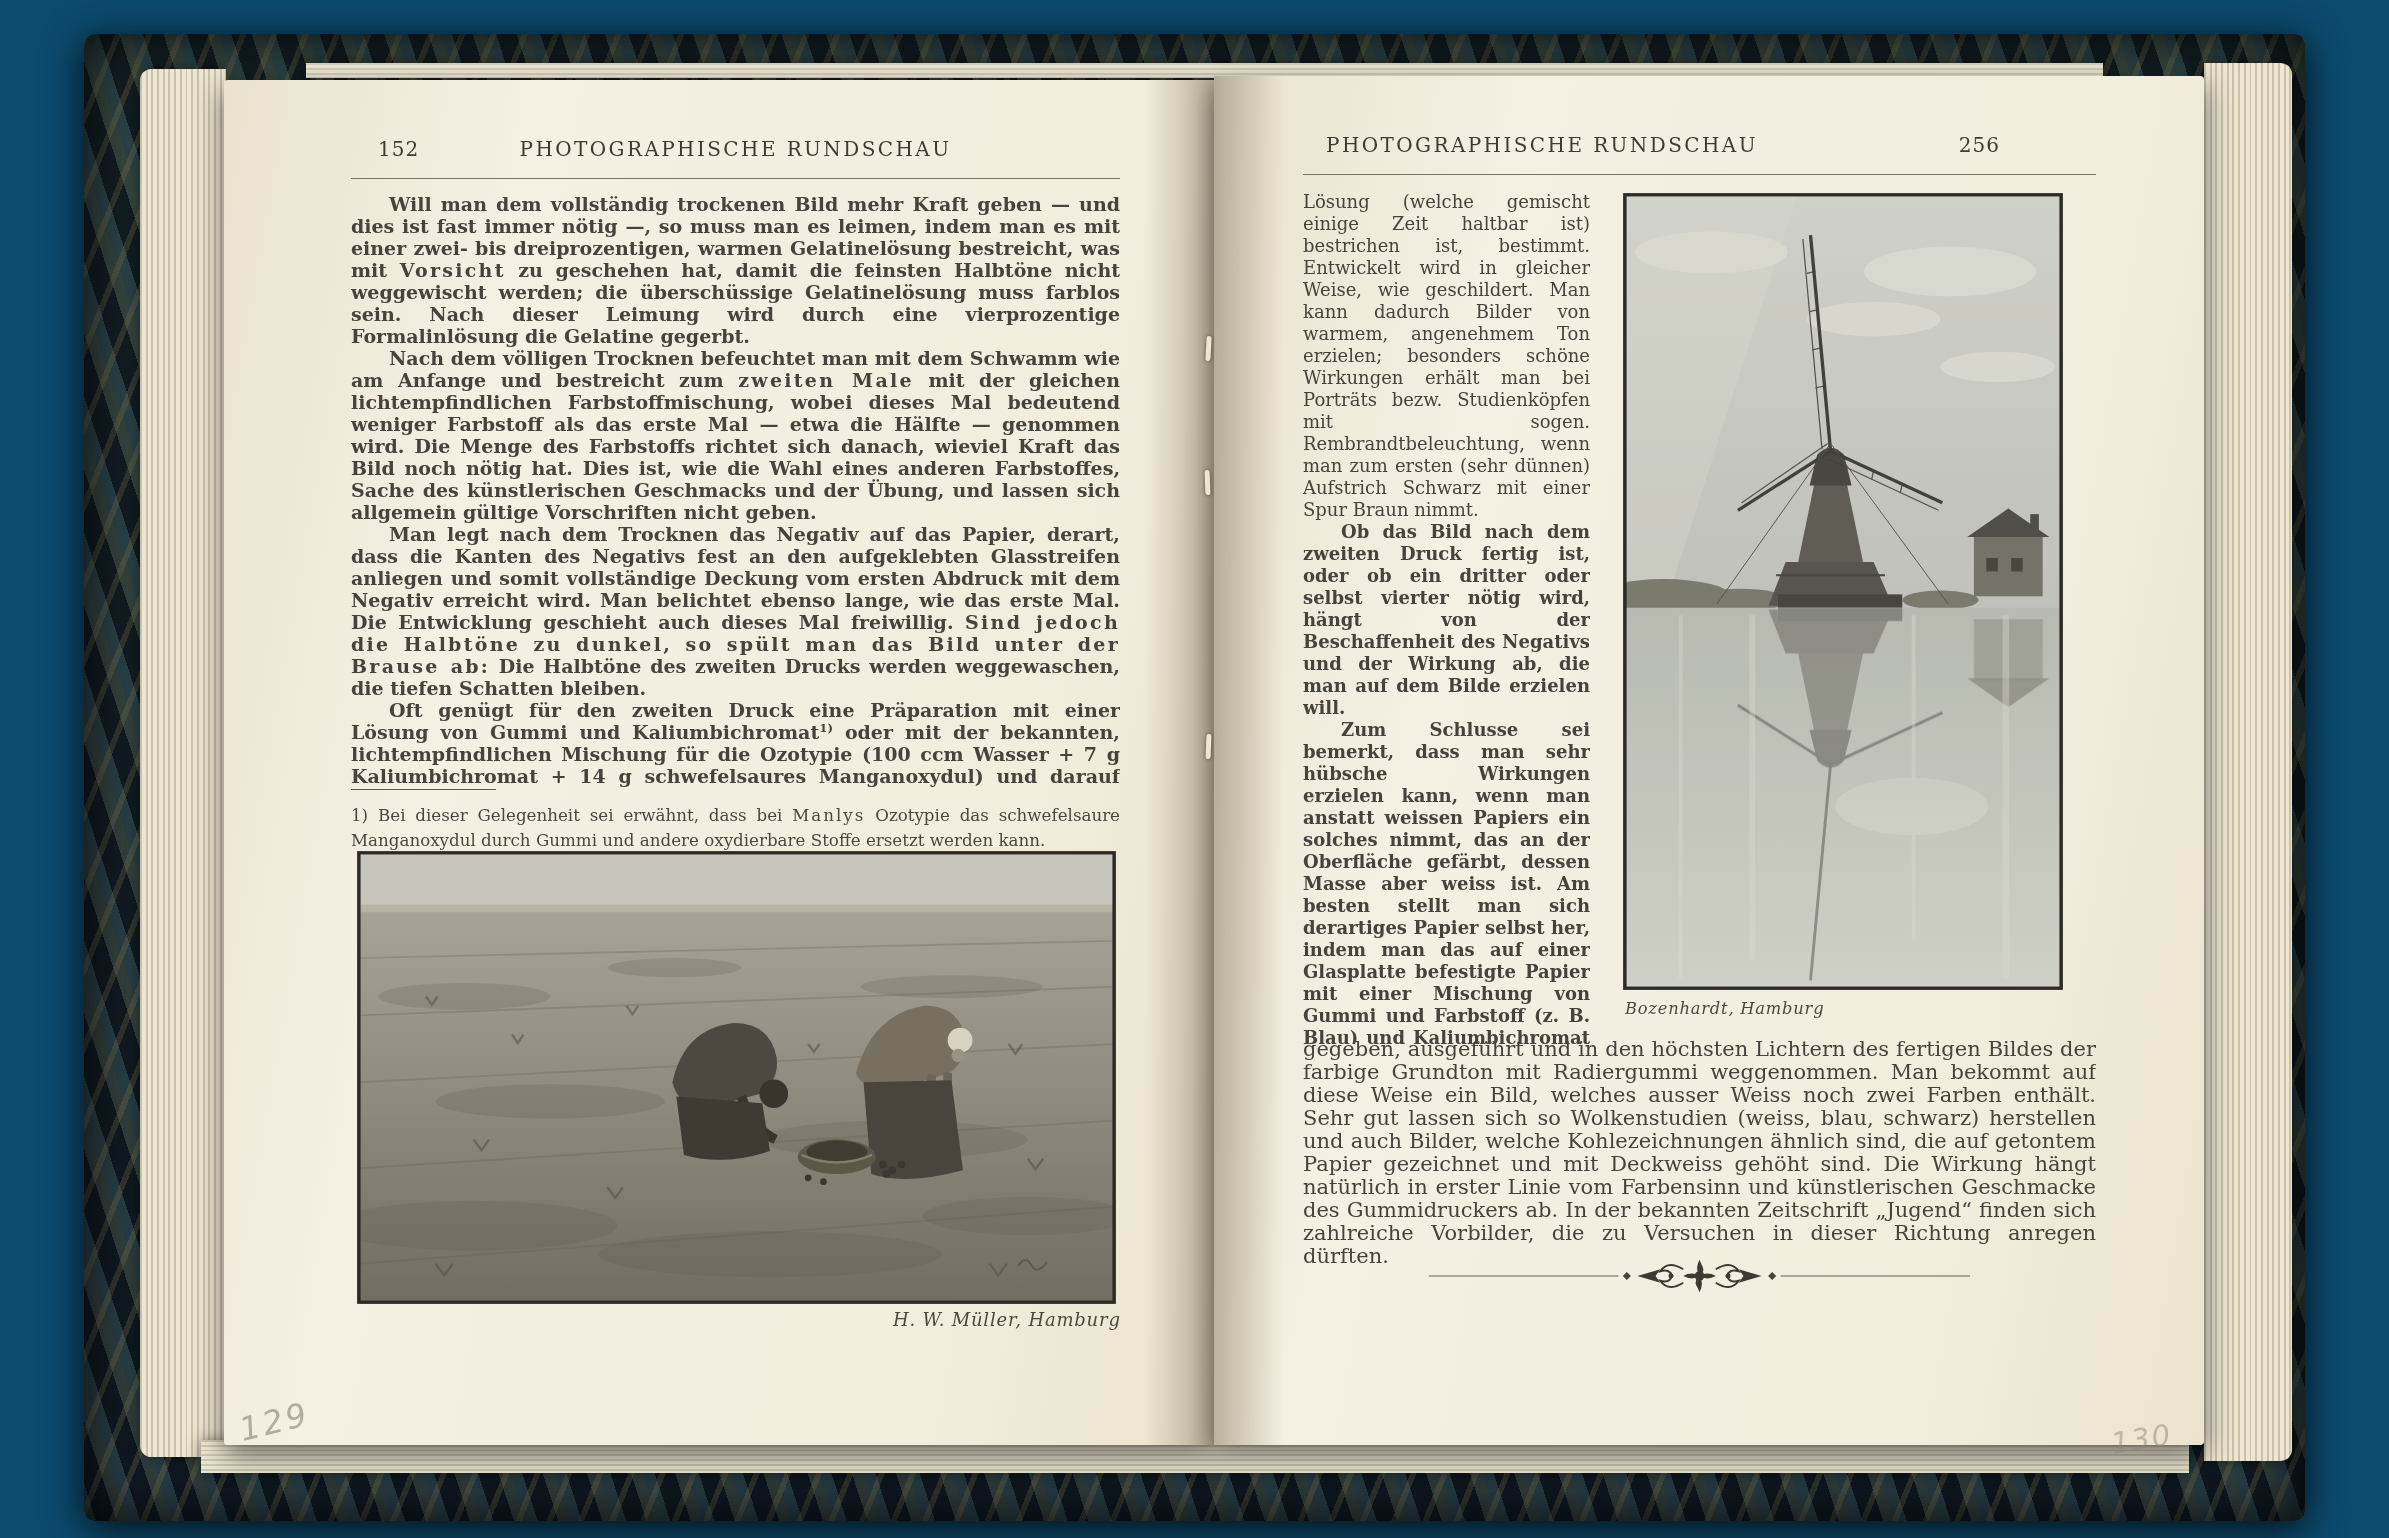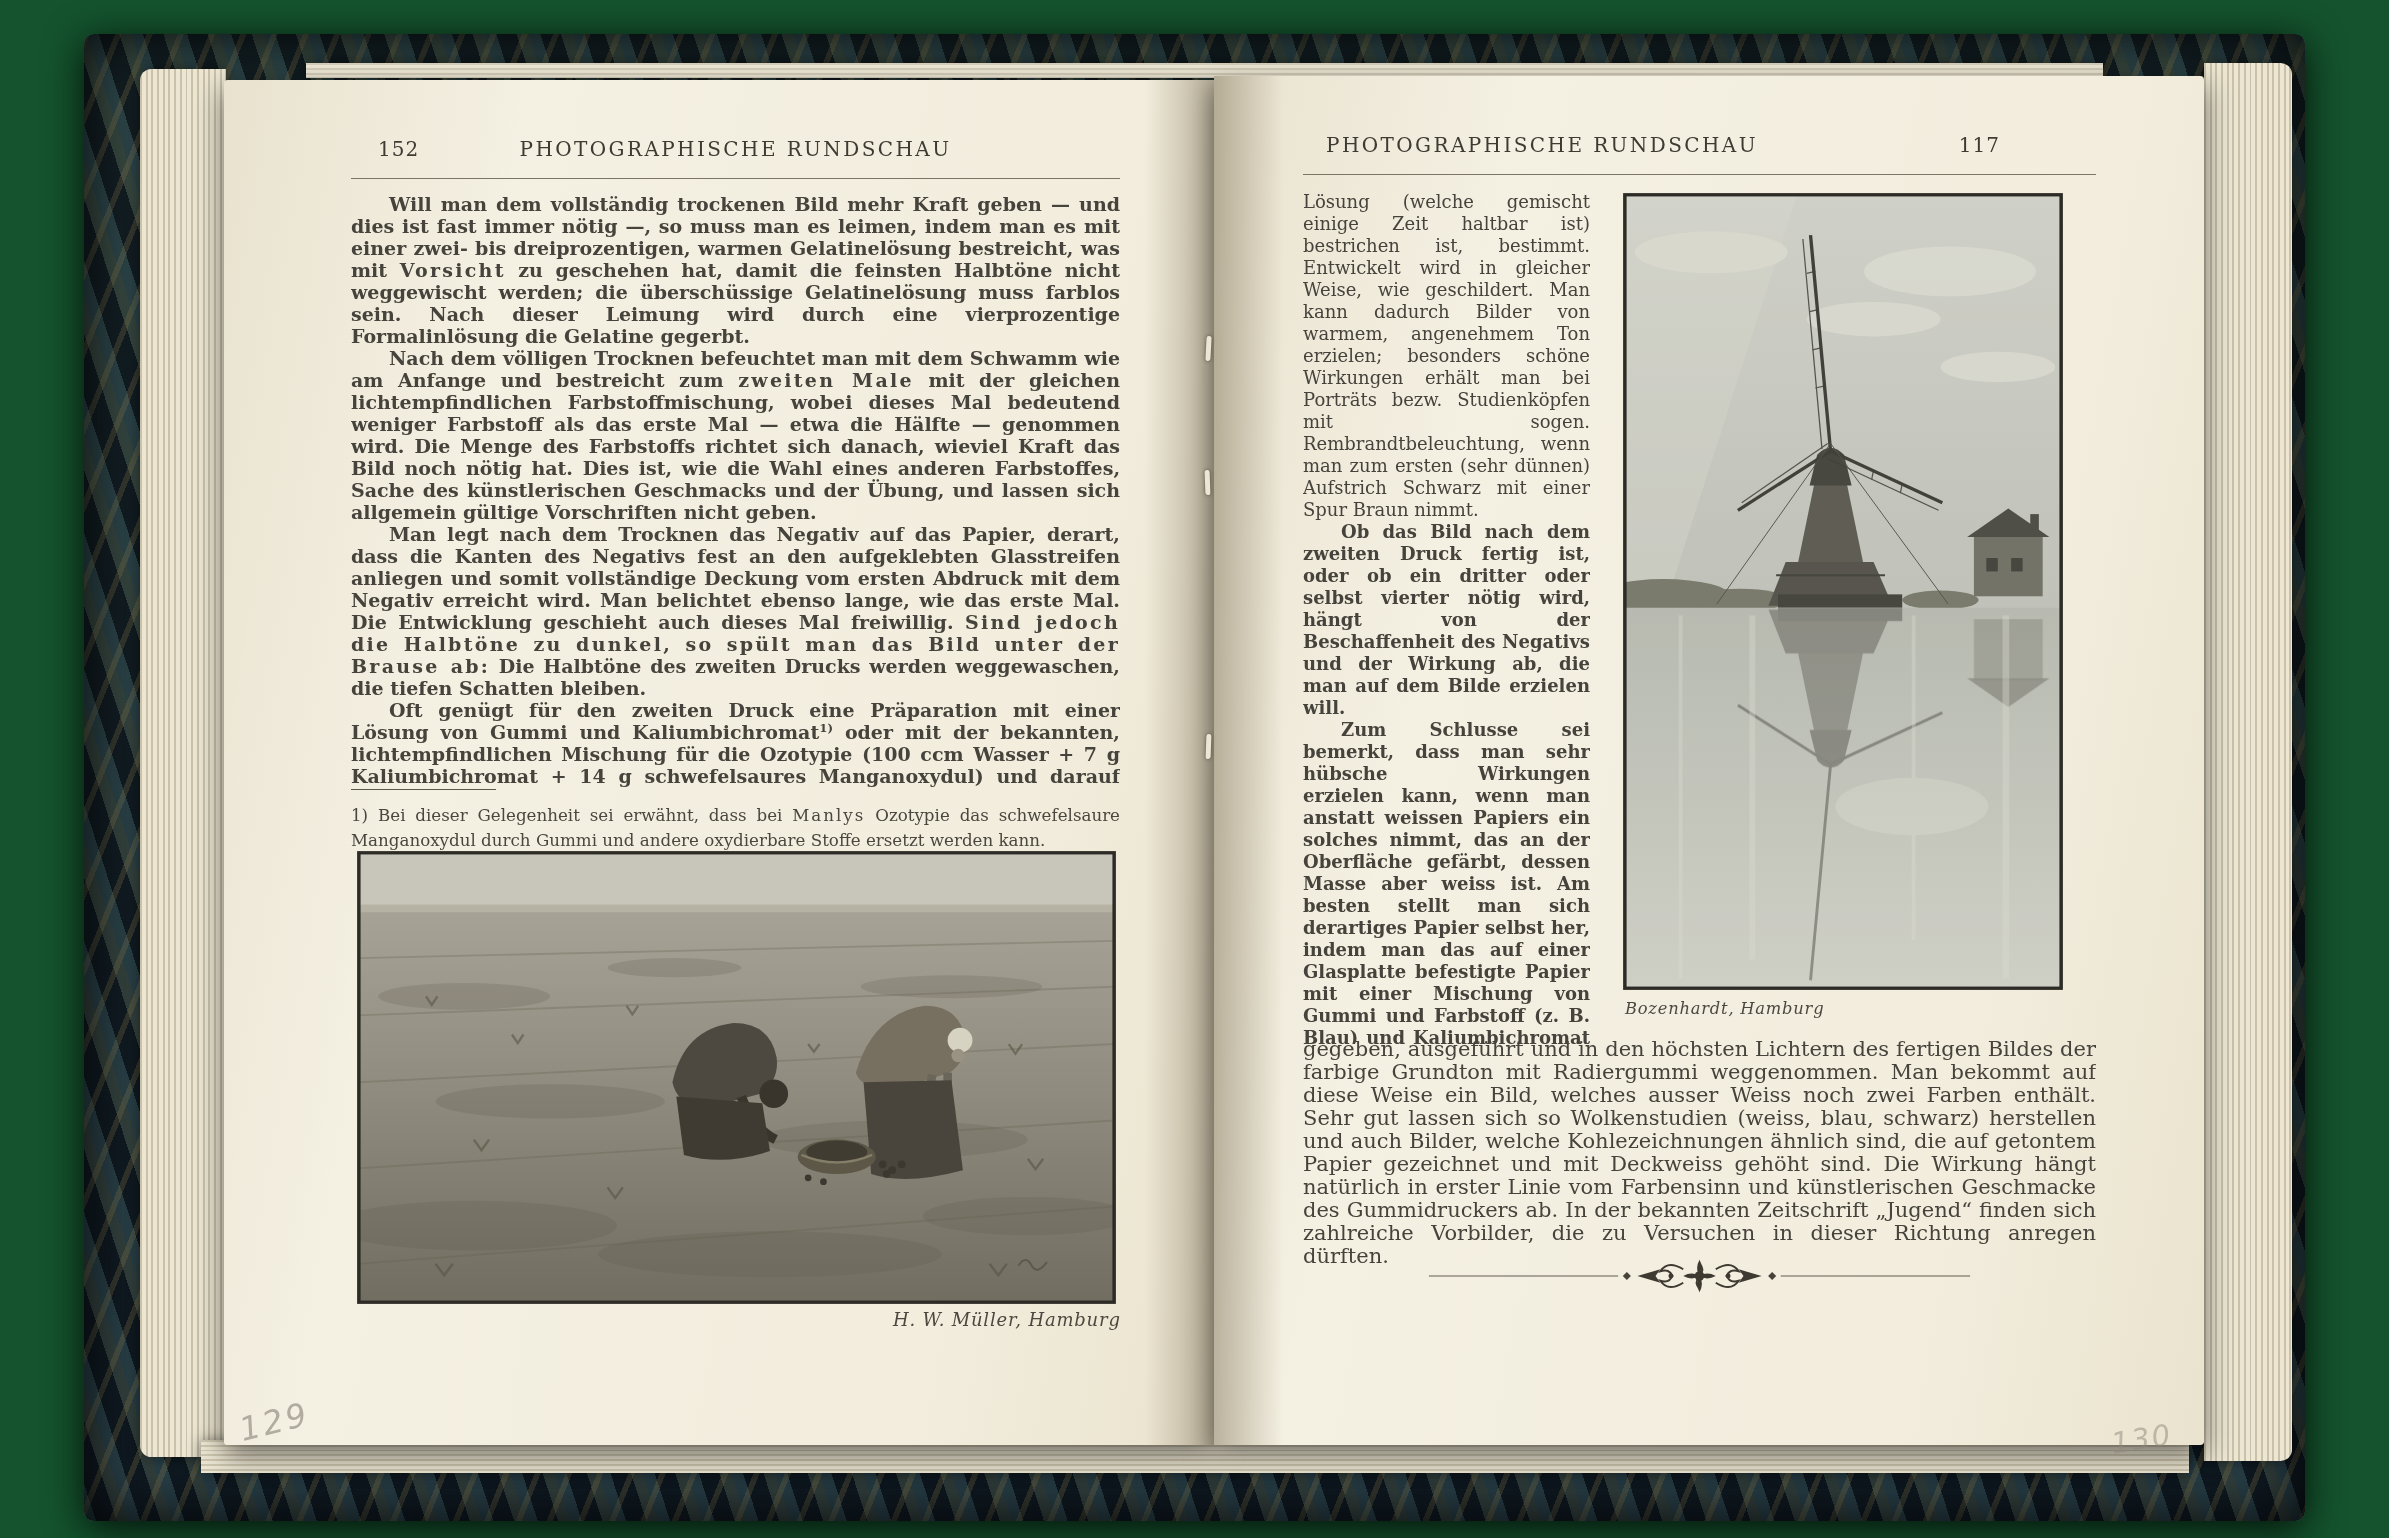--- a/index.html
+++ b/index.html
@@ -1,16 +1,16 @@
 <!DOCTYPE html>
 <html lang="de"><head>
 <meta charset="utf-8">
 <style>
   html,body{margin:0;padding:0;background:#060606;}
-  .stage{position:relative;width:2390px;height:1539px;background:#14532d;overflow:hidden;
+  .stage{position:relative;width:2390px;height:1539px;background:#0c4a6e;overflow:hidden;
          font-family:"DejaVu Serif","Liberation Serif",serif;}
   
   .marble{position:absolute;left:84px;top:34px;width:2221px;height:1487px;border-radius:9.6px;
     background:
       repeating-linear-gradient(112deg, rgba(140,124,78,.28) 0 5.7px, rgba(0,0,0,0) 5.7px 29px),
       repeating-linear-gradient(72deg, rgba(52,84,92,.55) 0 11.5px, rgba(10,20,28,.65) 11.5px 31px, rgba(78,96,82,.45) 31px 42px),
       linear-gradient(#233230,#18222a);
     box-shadow:0 0 57px rgba(0,0,0,.9) inset, 0 7.6px 38px rgba(0,0,0,.8);}
   
   .stack{position:absolute;background:repeating-linear-gradient(90deg,#c9c1a9 0 1.9px,#ece6d3 1.9px 5.7px);
@@ -154,21 +154,21 @@
       </svg>
     </div>
     <div class="caption" style="left:669px;top:1229px;">H. W. Müller, Hamburg</div>
 
     <div class="pencil" style="left:15.3px;top:1323px;font-size:32.5px;transform:rotate(-14deg);letter-spacing:2.9px;">129</div>
   </div>
 
   <div class="page page-right">
     <div class="hdr" style="left:89px;top:57px;width:793px;">
       <span class="title" style="right:210px;left:-105px;">PHOTOGRAPHISCHE RUNDSCHAU</span>
-      <span class="num" style="right:96px;">117</span>
+      <span class="num" style="right:96px;">256</span>
     </div>
     <div class="rule" style="left:89px;top:98px;width:793px;"></div>
 
     <div class="bodytext" style="left:89px;top:115px;width:287px;height:853px;font-size:18px;line-height:22px;">
         <p class=""><span>Lösung (welche gemischt einige Zeit haltbar ist) bestrichen ist, bestimmt.  Entwickelt wird in gleicher Weise, wie geschildert. Man kann dadurch Bilder von warmem, angenehmem Ton erzielen; besonders schöne Wirkungen erhält man bei Porträts bezw. Studienköpfen mit sogen. Rembrandtbeleuchtung, wenn man zum ersten (sehr dünnen) Aufstrich Schwarz mit einer Spur Braun nimmt.</span></p>
         <p class="indent"><span>Ob das Bild nach dem zweiten Druck fertig ist, oder ob ein dritter oder selbst vierter nötig wird, hängt von der Beschaffenheit des Negativs und der Wirkung ab, die man auf dem Bilde erzielen will.</span></p>
         <p class="indent"><span>Zum Schlusse sei bemerkt, dass man sehr hübsche Wirkungen erzielen kann, wenn man anstatt weissen Papiers ein solches nimmt, das an der Oberfläche gefärbt, dessen Masse aber weiss ist.  Am besten stellt man sich derartiges Papier selbst her, indem man das auf einer Glasplatte befestigte Papier mit einer Mischung von Gummi und Farbstoff (z. B. Blau) und Kaliumbichromat möglichst gleichmässig dünn bestreicht, ohne Negativ belichtet und wäscht.  Die übrigen Operationen werden, wie an-</span></p>
       </div>
 
     <div class="photo" style="left:411px;top:119px;width:436px;height:793px;">

